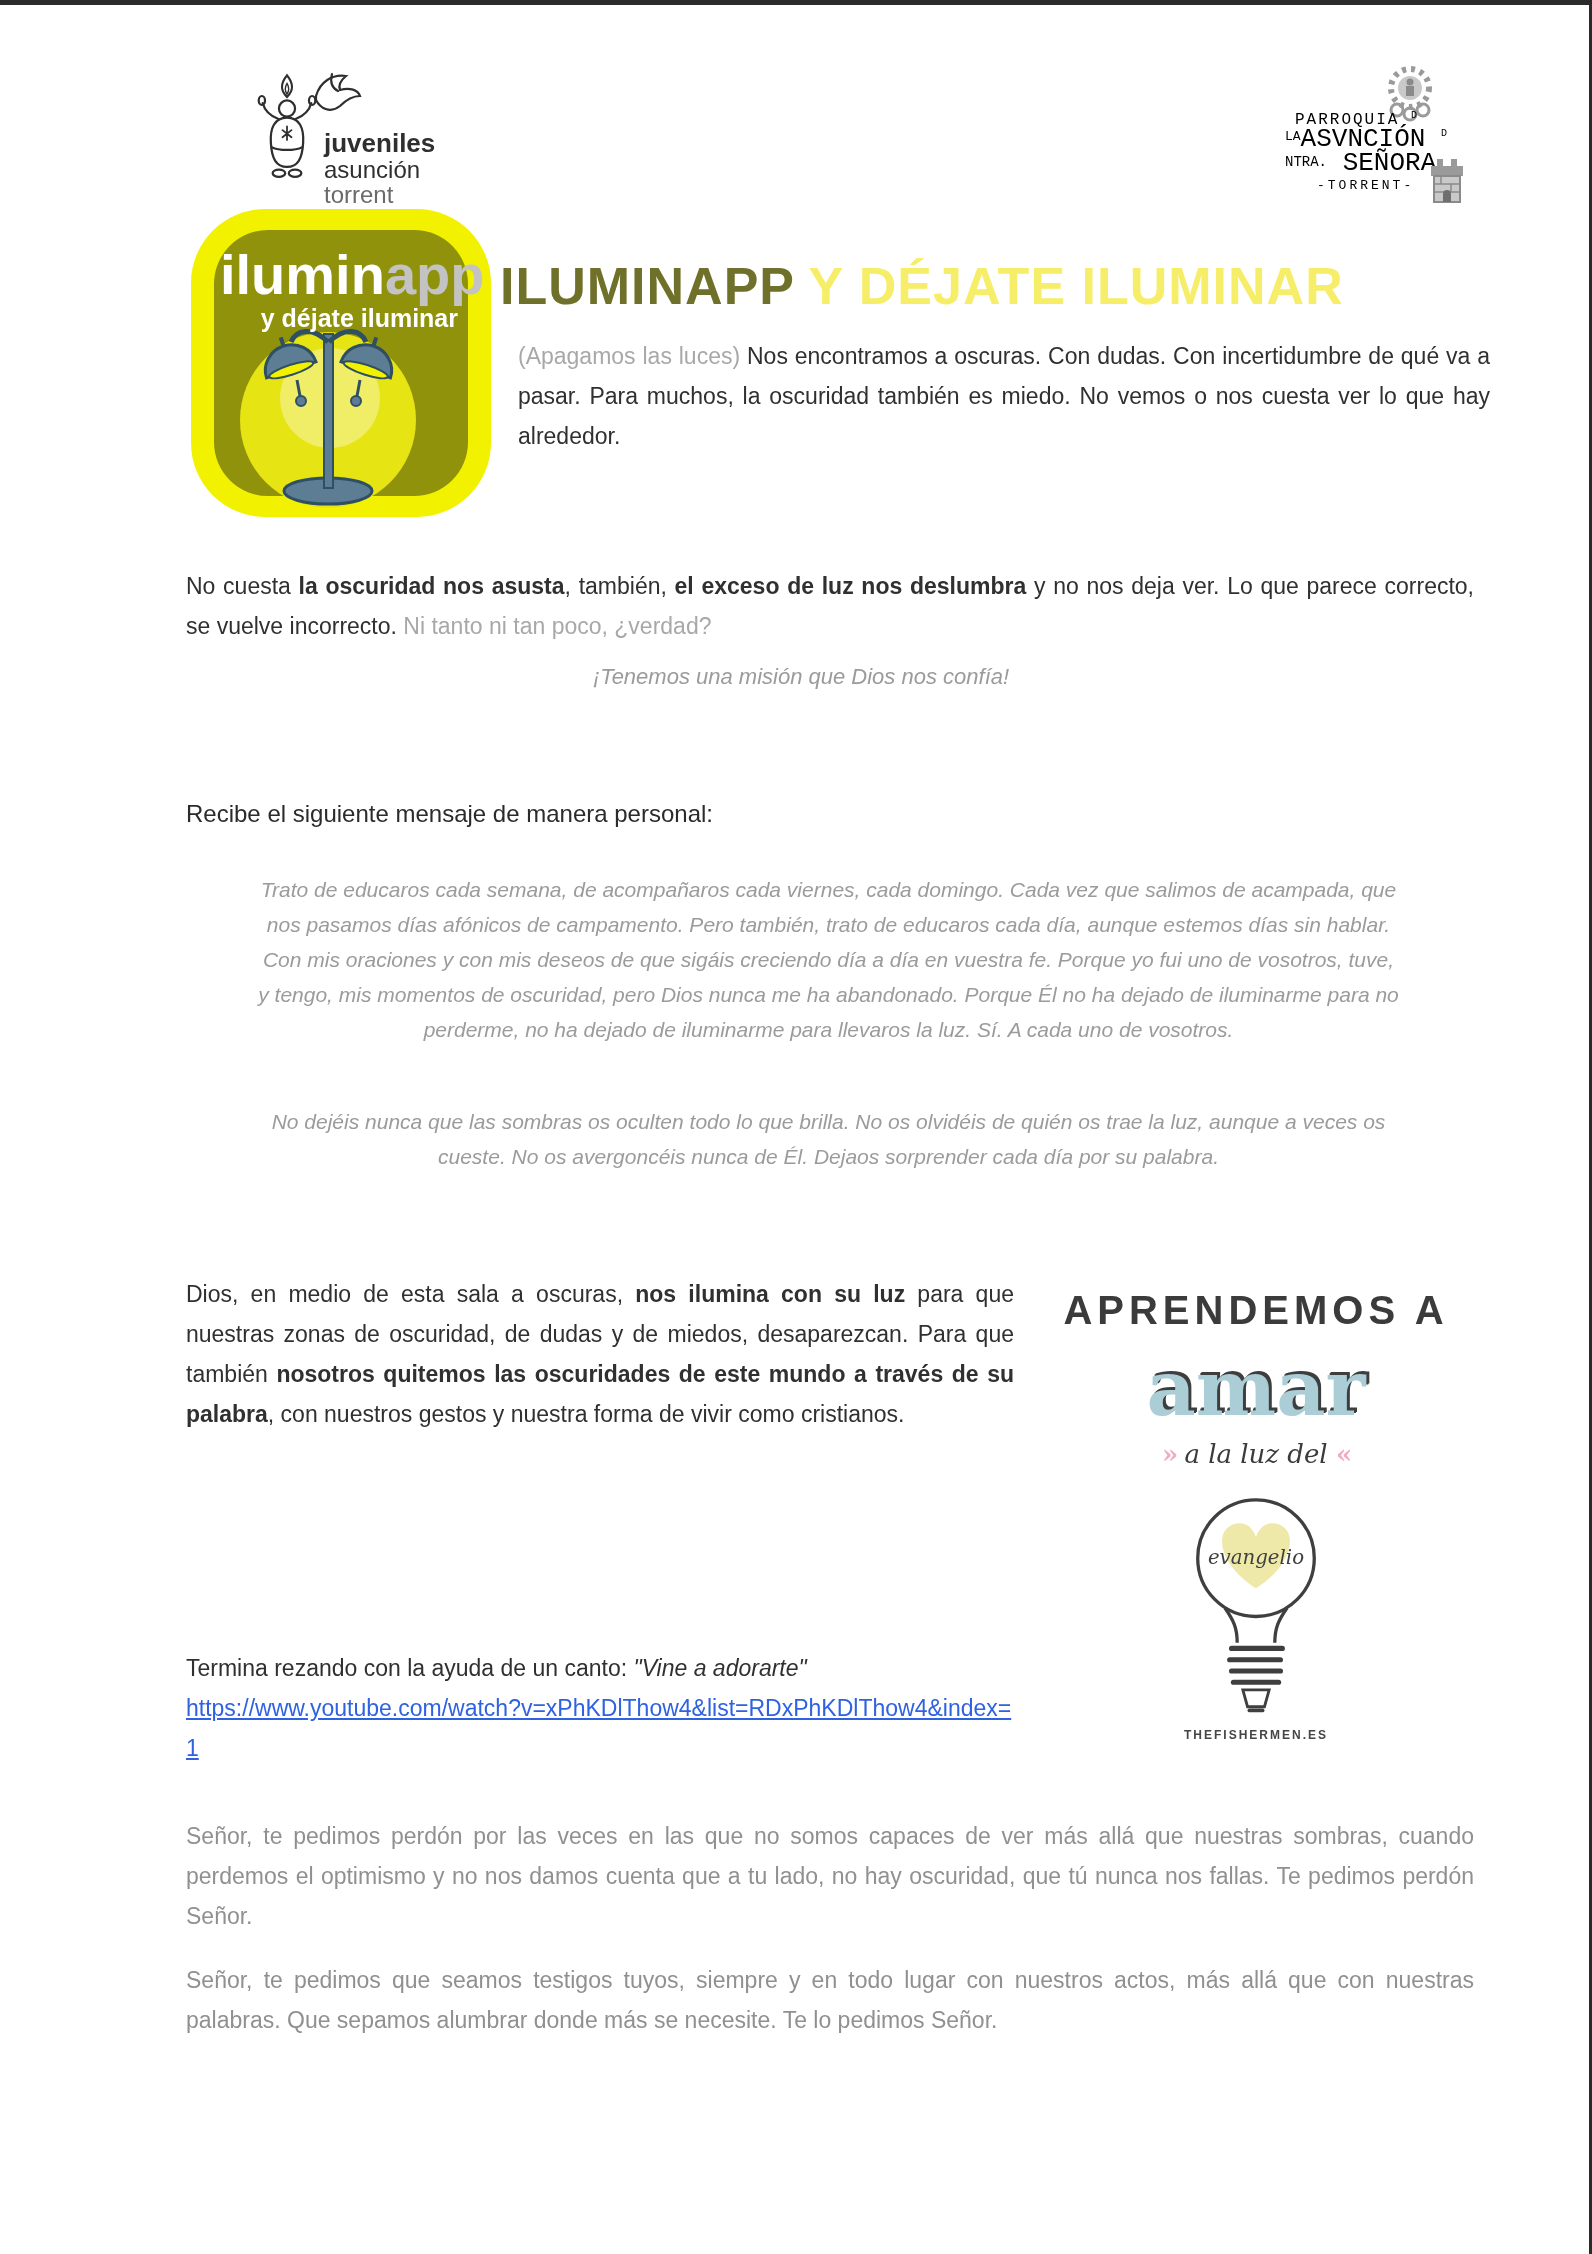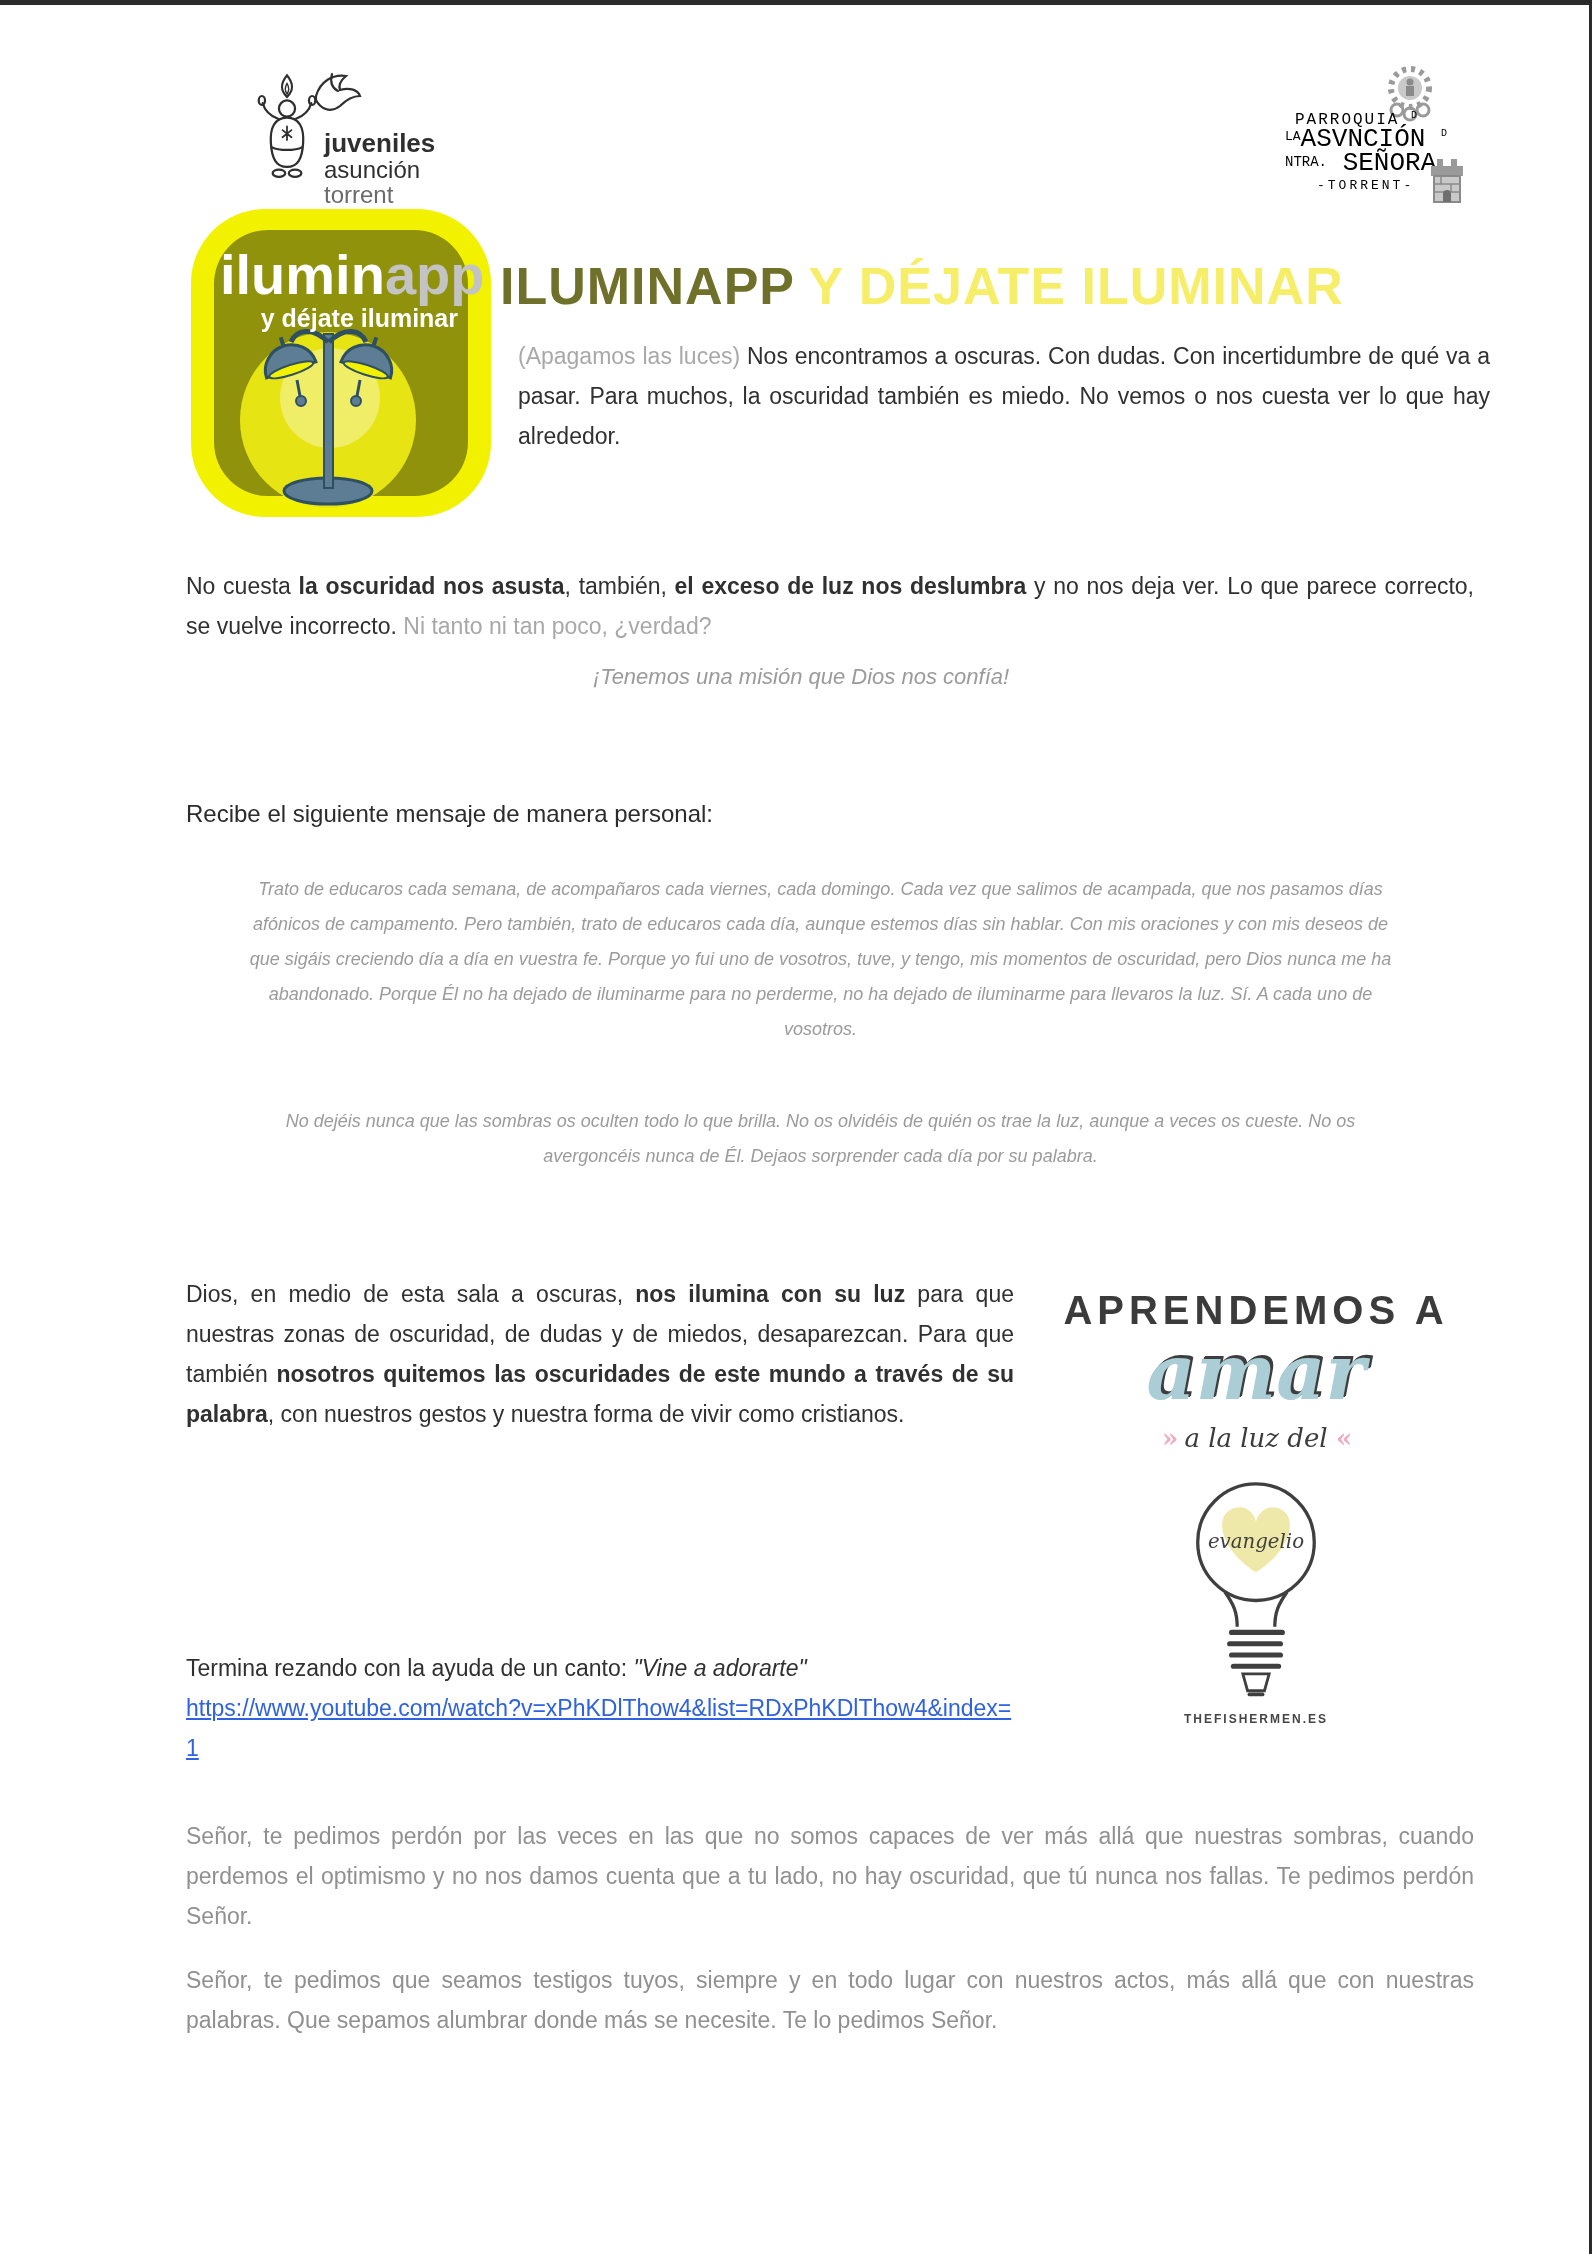--- a/index.html
+++ b/index.html
@@ -48,29 +48,29 @@
   .gray-lead{color:#a8a8a8;}
 
   .warning{position:absolute;left:186px;top:566px;width:1288px;font-size:23px;line-height:40px;text-align:justify;}
   .b{font-weight:bold;}
   .gray-tail{color:#a8a8a8;}
 
   .mission{position:absolute;left:186px;top:664px;width:1230px;text-align:center;font-size:22px;font-style:italic;color:#9b9b9b;}
 
   .personal-h{position:absolute;left:186px;top:800px;font-size:24px;color:#2b2b2b;}
 
-  .msg{position:absolute;left:248px;top:872px;width:1145px;font-size:18px;line-height:35px;font-style:italic;color:#9b9b9b;text-align:center;}
+  .msg{position:absolute;left:256px;top:872px;width:1145px;font-size:21px;line-height:35px;font-style:italic;color:#9b9b9b;text-align:center;}
   .msg2{top:1104px;}
 
   .light-par{position:absolute;left:186px;top:1274px;width:828px;font-size:23px;line-height:40px;text-align:justify;}
 
   
   .illus{position:absolute;left:1040px;top:1288px;width:432px;text-align:center;}
   .illus-h{font-size:40px;font-weight:bold;letter-spacing:5px;color:#3b3b3b;}
-  .amar{margin-top:0;font-family:"DejaVu Serif", serif;font-style:italic;font-weight:bold;
+  .amar{margin-top:16px;font-family:"DejaVu Serif", serif;font-weight:bold;
         font-size:76px;line-height:80px;color:#aacdd6;
         text-shadow:2px -2px 0 #3e3e3e, 3px -3px 0 #3e3e3e;}
   .luz{margin-top:10px;font-family:"DejaVu Serif", serif;font-style:italic;font-size:26px;color:#3b3b3b;}
   .luz .chev{color:#f2acc0;font-style:normal;font-weight:bold;letter-spacing:-2px;}
   .bulb-wrap{margin-top:14px;}
   .credit{margin-top:6px;font-size:12px;font-weight:bold;letter-spacing:2px;color:#454545;}
 
   
   .song{position:absolute;left:186px;top:1648px;width:832px;font-size:23px;line-height:40px;text-align:justify;}
   .song .it{font-style:italic;}

